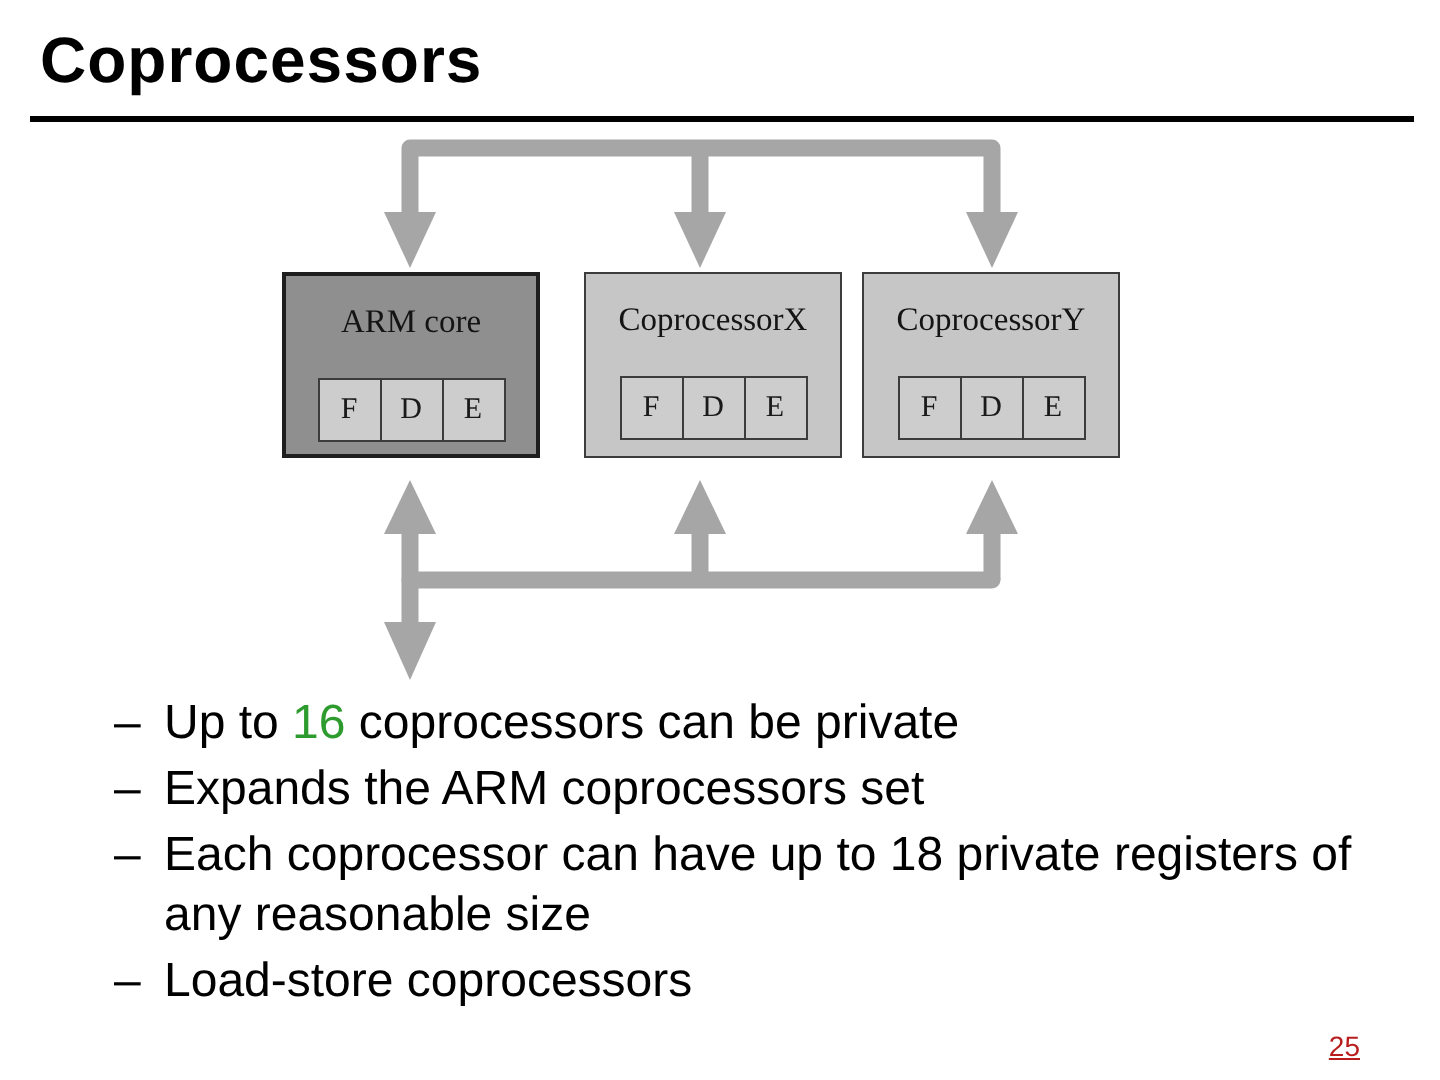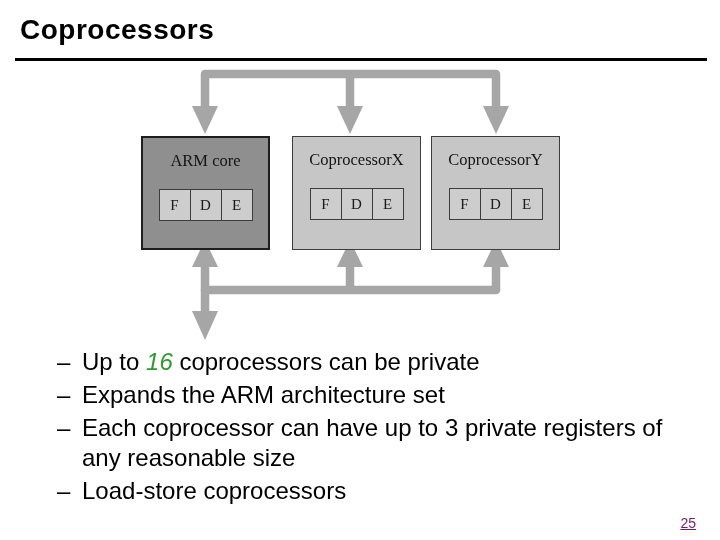--- a/index.html
+++ b/index.html
@@ -11,33 +11,33 @@
     --ink:#111111;
   }
   html,body{margin:0;padding:0;background:#ffffff;}
   .slide{
     position:relative;width:720px;height:540px;background:#ffffff;overflow:hidden;
     font-family:"Liberation Sans",sans-serif;color:var(--ink);
   }
   
   .title{
     position:absolute;left:20px;top:13px;margin:0;
-    font-size:28px;line-height:34px;font-weight:bold;color:#000;
+    font-size:32px;line-height:34px;font-weight:bold;color:#000;
     letter-spacing:0.5px;
   }
   .title-rule{
     position:absolute;left:15px;top:58px;width:692px;height:3px;background:#000;
   }
   
   .bus-svg{position:absolute;left:0;top:0;width:720px;height:540px;pointer-events:none;}
   .conn-stroke{fill:none;stroke:var(--conn);stroke-width:8.5;stroke-linejoin:round;}
   .conn-stroke-round{fill:none;stroke:var(--conn);stroke-width:8.5;stroke-linecap:round;}
   .conn-fill{fill:var(--conn);stroke:none;}
   .box{
-    position:absolute;top:136px;width:129px;height:114px;box-sizing:border-box;
+    position:absolute;top:136px;width:129px;height:93px;box-sizing:border-box;
     font-family:"Liberation Serif",serif;
   }
   .box-arm{left:141px;background:var(--arm);border:2px solid #1e1e1e;}
   .box-co{background:var(--co);border:1px solid #3c3c3c;}
   .box-x{left:292px;}
   .box-y{left:431px;}
   .box-label{
     text-align:center;margin-top:12px;font-size:16.5px;line-height:22px;color:#141414;
   }
   .stages{
@@ -51,24 +51,24 @@
   }
   .stage:first-child{margin-left:0;}
   
   .bullets{
     position:absolute;left:57px;top:347px;width:625px;margin:0;padding:0;list-style:none;
     font-size:24px;line-height:30px;color:#000;
   }
   .bullets li{display:flex;margin:0 0 3px 0;}
   .dash{flex:0 0 25px;}
   .btext{flex:0 1 auto;max-width:610px;}
-  .hl{color:var(--hl);font-style:italic;}
+  .hl{color:var(--hl);}
   
   .pagenum{
-    position:absolute;right:24px;bottom:9px;font-size:14px;line-height:16px;color:#701a75;text-decoration:underline;
+    position:absolute;right:40px;bottom:9px;font-size:14px;line-height:16px;color:#b91c1c;text-decoration:underline;
   }
 </style>
 </head>
 <body>
 
 <div class="slide">
 
   <h1 class="title">Coprocessors</h1>
   <div class="title-rule"></div>
 
@@ -114,25 +114,25 @@
     </div>
   </div>
 
   <ul class="bullets">
     <li>
       <span class="dash">–</span>
       <div class="btext"><span>Up to </span><span class="hl">16</span><span> coprocessors can be private</span></div>
     </li>
     <li>
       <span class="dash">–</span>
-      <div class="btext">Expands the ARM architecture set</div>
+      <div class="btext">Expands the ARM coprocessors set</div>
     </li>
     <li>
       <span class="dash">–</span>
-      <div class="btext">Each coprocessor can have up to 3 private registers of any reasonable size</div>
+      <div class="btext">Each coprocessor can have up to 18 private registers of any reasonable size</div>
     </li>
     <li>
       <span class="dash">–</span>
       <div class="btext">Load-store coprocessors</div>
     </li>
   </ul>
 
   <div class="pagenum">25</div>
 
 </div>

